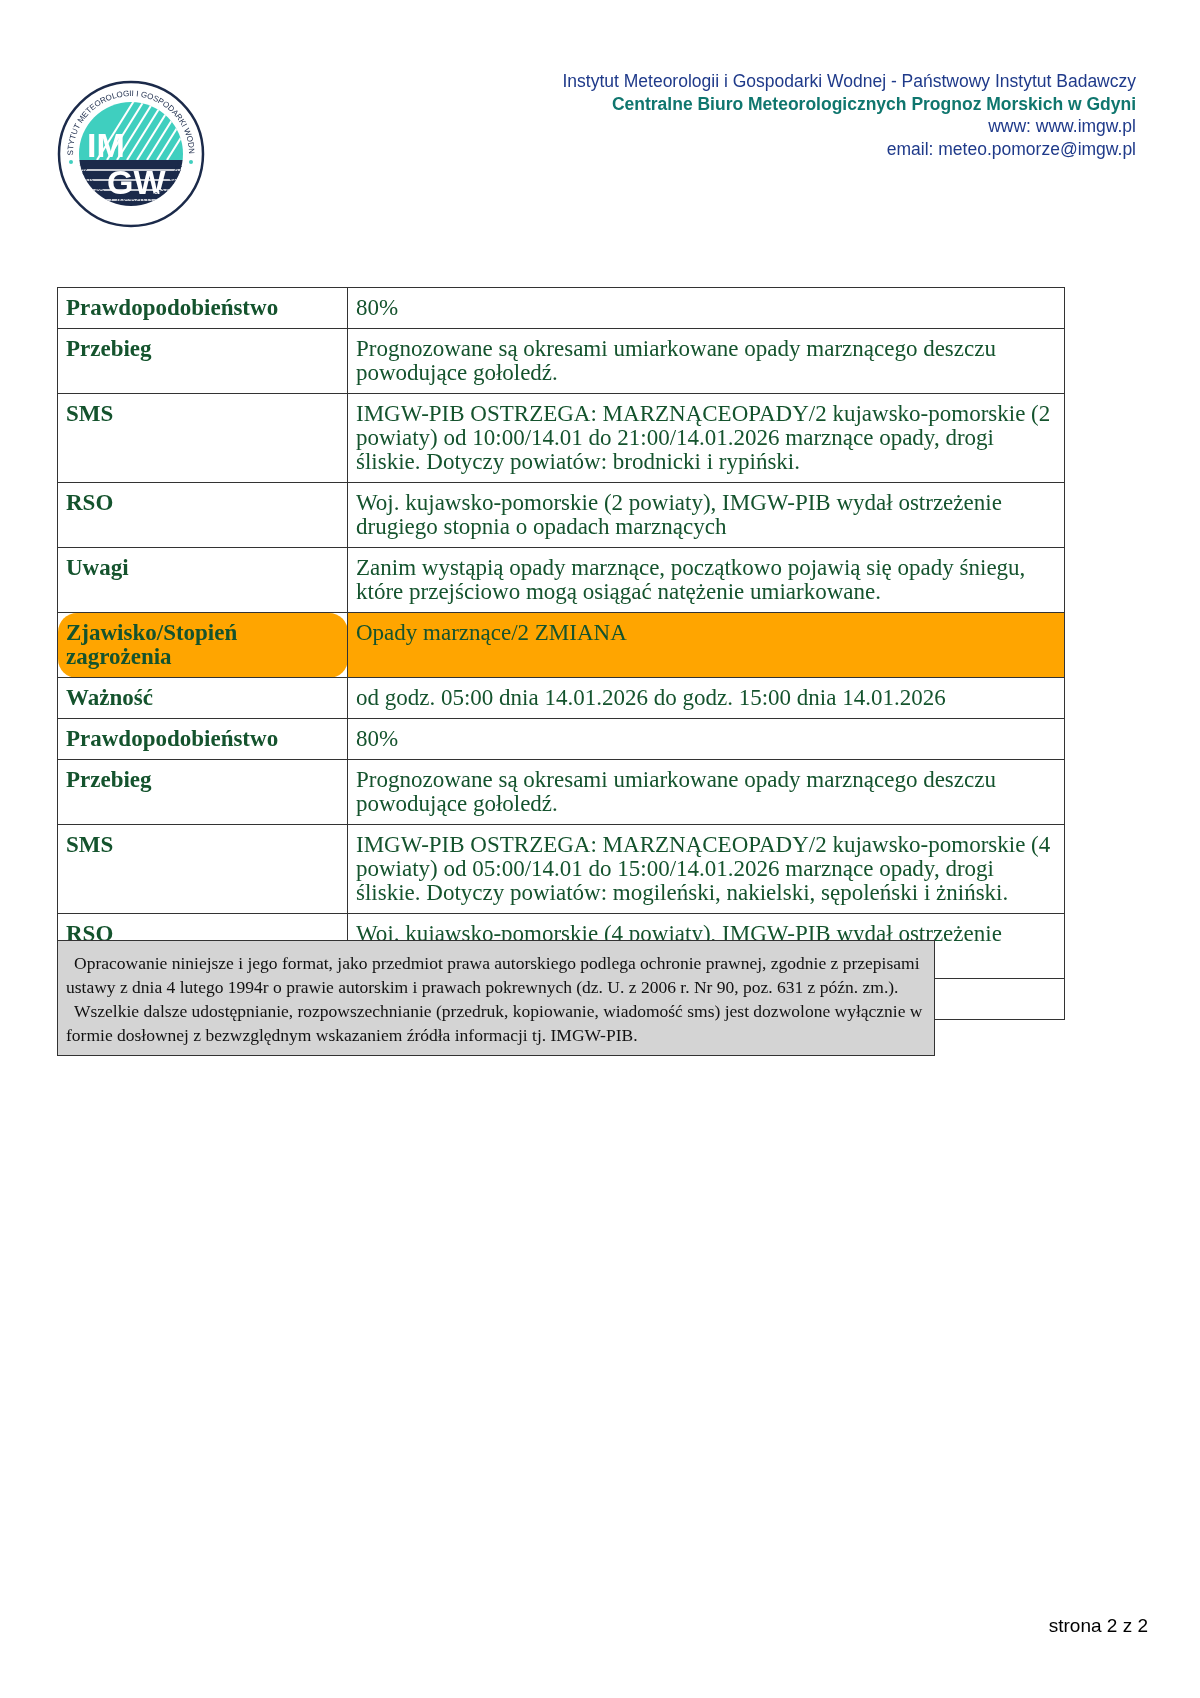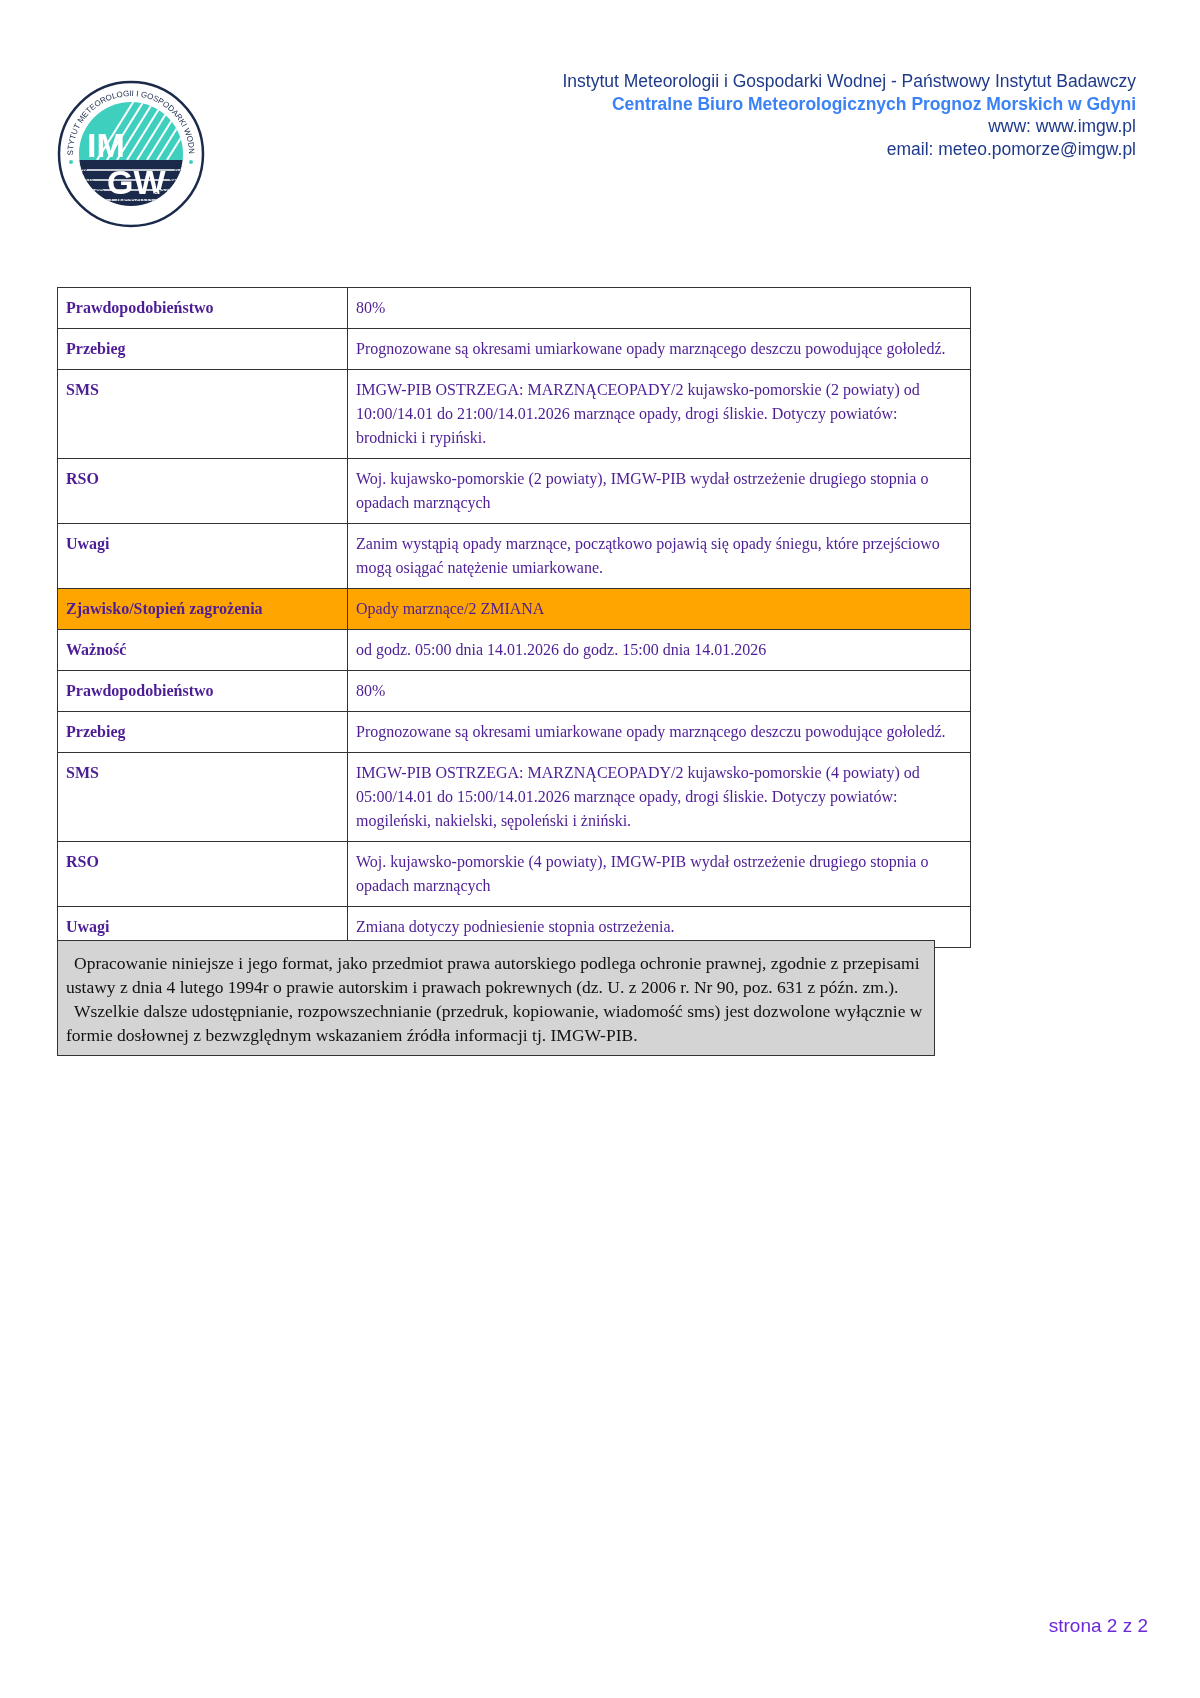--- a/index.html
+++ b/index.html
@@ -1,30 +1,30 @@
 <!DOCTYPE html>
 <html><head>
   <meta charset="utf-8">
   <style>
     html, body { margin: 0; padding: 0; background: #ffffff; }
     body { width: 1200px; height: 1698px; position: relative; overflow: hidden; }
     .logo { position: absolute; left: 57px; top: 80px; width: 148px; height: 148px; }
     .header { position: absolute; right: 64px; top: 70px; text-align: right;
       font-family: "Liberation Sans", sans-serif; color: #1f3a8a; font-size: 17.5px; line-height: 22.5px; }
-    .header .bold { font-weight: bold; color: #3b82f6; text-align: right; }
-    table.main { position: absolute; left: 57px; top: 287px; width: 914px; border-collapse: collapse;
-      font-family: "Liberation Serif", serif; font-size: 16px; color: #4c1d95; }
+    .header .bold { font-weight: bold; color: #0f766e; text-align: right; }
+    table.main { position: absolute; left: 57px; top: 287px; width: 1008px; border-collapse: collapse;
+      font-family: "Liberation Serif", serif; font-size: 23px; color: #14532d; }
     table.main td { border: 1.5px solid #333; padding: 8px 8px 8px 8px; vertical-align: top; line-height: 24px; }
     table.main td.lbl { width: 273px; font-weight: bold; }
     table.main tr.orange td { background: #ffa500; }
     table.main tr.tall td { height: 46px; }
     .footer-note { position: absolute; left: 57px; width: 878px; border: 1.5px solid #333; background: #d4d4d4;
       font-family: "Liberation Serif", serif; font-size: 17.5px; color: #111; line-height: 24px; padding: 10px 6px 8px 8px; box-sizing: border-box; }
     .footer-note p { margin: 0; text-indent: 8px; }
-    .page-num { position: absolute; right: 52px; top: 1615px; font-family: "Liberation Sans", sans-serif; font-size: 19px; color: #6d28d9; }
+    .page-num { position: absolute; right: 52px; top: 1615px; font-family: "Liberation Sans", sans-serif; font-size: 19px; color: #000000; }
   </style>
 </head>
 <body>
 
 <div class="logo">
   <svg width="148" height="148" viewBox="0 0 148 148">
     <defs>
       <clipPath id="inner">
           <circle cx="74" cy="74" r="52"></circle>
         </clipPath>
@@ -88,21 +88,21 @@
       </tr>
       <tr>
         <td class="lbl">RSO</td>
         <td>Woj. kujawsko-pomorskie (2 powiaty), IMGW-PIB wydał ostrzeżenie drugiego stopnia o opadach marznących</td>
       </tr>
       <tr>
         <td class="lbl">Uwagi</td>
         <td>Zanim wystąpią opady marznące, początkowo pojawią się opady śniegu,  które przejściowo  mogą osiągać natężenie umiarkowane.</td>
       </tr>
       <tr class="orange">
-        <td class="lbl" style="background: rgb(255, 165, 0);">Zjawisko/Stopień zagrożenia</td>
+        <td class="lbl" style="background: rgb(255, 165, 0); border-radius: 19px;">Zjawisko/Stopień zagrożenia</td>
         <td style="background: rgb(255, 165, 0); margin-top: 23px;">Opady marznące/2 ZMIANA</td>
       </tr>
       <tr>
         <td class="lbl">Ważność</td>
         <td>od godz. 05:00 dnia 14.01.2026 do godz. 15:00 dnia 14.01.2026</td>
       </tr>
       <tr>
         <td class="lbl">Prawdopodobieństwo</td>
         <td>80%</td>
       </tr>

